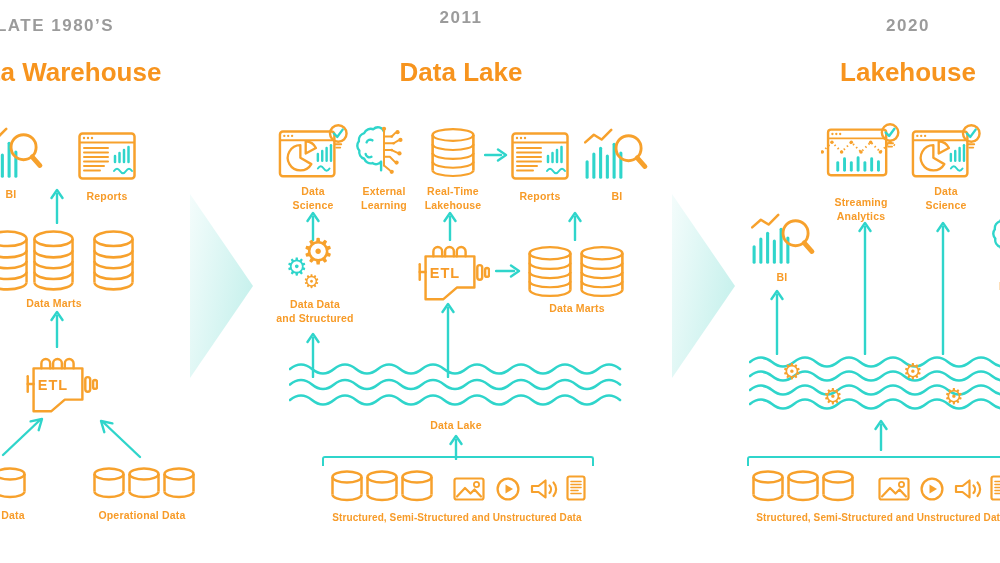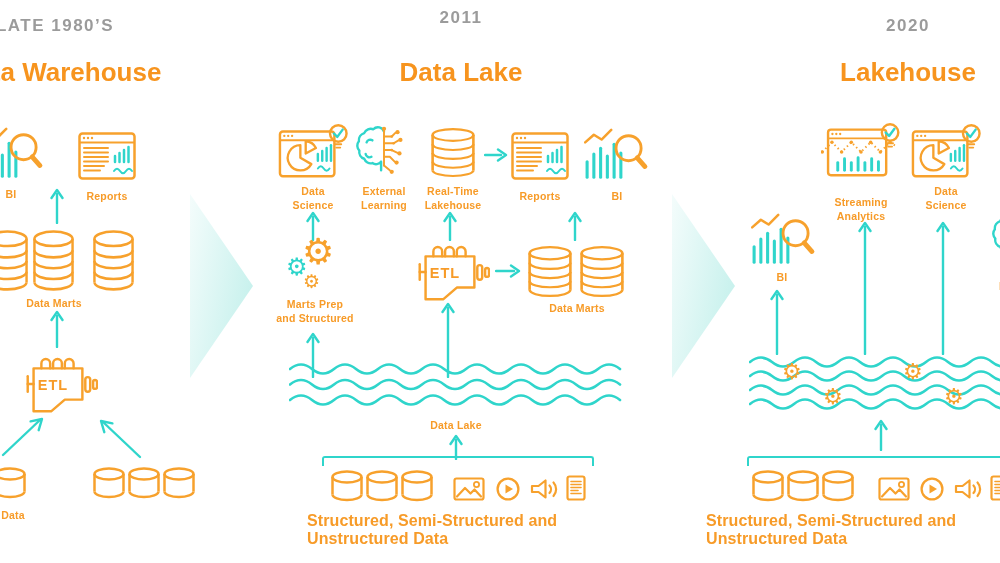--- a/index.html
+++ b/index.html
@@ -2,21 +2,21 @@
 <html><head>
 <meta charset="utf-8">
 <style>
   html,body{margin:0;padding:0;background:#fff;}
   #stage{position:relative;width:1000px;height:563px;overflow:hidden;background:#fff;
          font-family:"Liberation Sans",sans-serif;}
   .abs{position:absolute;}
   .era{font-weight:bold;font-size:17px;letter-spacing:1.5px;color:#9B9B9B;text-align:center;}
   .title{font-weight:bold;font-size:26px;color:#F7941E;text-align:center;}
   .lbl{font-weight:bold;font-size:10.5px;line-height:1.35;color:#F79B28;text-align:center;letter-spacing:.2px;}
-  .srclbl{font-weight:bold;font-size:16px;color:#F79B28;letter-spacing:.1px;}
+  .srclbl{font-weight:bold;font-size:10px;color:#F79B28;text-align:center;letter-spacing:.1px;}
   .etltxt{font-weight:bold;font-size:14.5px;color:#F79B28;text-align:center;letter-spacing:1px;}
   .icon{display:block;}
   .icon svg{display:block;width:100%;height:100%;}
   .chev{width:63px;height:184px;background:linear-gradient(100deg,rgba(223,247,245,.35),#BFEFEA);
         -webkit-clip-path:polygon(0 0,100% 50%,0 100%);clip-path:polygon(0 0,100% 50%,0 100%);}
   .bracket{border:2.5px solid #2FD5CB;border-bottom:none;border-radius:3px 3px 0 0;height:8px;}
   .gear{font-family:"DejaVu Sans",sans-serif;line-height:1;display:block;}
   .g-or{color:#F7A12C;} .g-tl{color:#2FD5CB;}
 </style>
 </head>
@@ -189,20 +189,21 @@
     <span class="abs icon" style="left:162px;top:467px;width:34px;height:32px;">
         <svg viewBox="0 0 34 32" fill="none" xmlns="http://www.w3.org/2000/svg">
           <g stroke="#F7A12C" stroke-width="2.5">
       <ellipse cx="17" cy="7" rx="14.5" ry="5.5"></ellipse>
       <path d="M2.5,7 V24.5"></path>
             <path d="M31.5,7 V24.5"></path>
       <path d="M2.5,24.5 a14.5,5.5 0 0 0 29,0"></path>
           </g>
         </svg>
       </span>
+    <div class="abs lbl" style="left:42px;top:508px;width:200px;">Operational Data</div>
   </div>
 
   <div class="abs chev" style="left:190px;top:194px;"></div>
 
   <div class="abs" style="inset:0;">
     <div class="abs era" style="left:261px;top:8px;width:400px;">2011</div>
     <div class="abs title" style="left:261px;top:57px;width:400px;">Data Lake</div>
 
     <span class="abs icon" style="left:278px;top:120px;width:70px;height:62px;">
         <svg viewBox="0 0 72 62" fill="none" xmlns="http://www.w3.org/2000/svg">
@@ -345,21 +346,21 @@
      <polyline points="1.5,10 7,2 12.5,10" stroke="#2FD5CB" stroke-width="2.4" fill="none" stroke-linecap="round" stroke-linejoin="round"></polyline>
         </svg>
       </span>
 
     <div class="abs" style="left:286px;top:238px;width:56px;height:58px;">
       <span class="abs gear g-or" style="left:16px;top:-4px;font-size:36px;">⚙</span>
       <span class="abs gear g-tl" style="left:0px;top:17px;font-size:24px;">⚙</span>
       <span class="abs gear g-or" style="left:17px;top:34px;font-size:19px;">⚙</span>
     </div>
     <div class="abs lbl" style="left:265px;top:297px;width:100px;">
-      <span>Marts Prep</span><br>
+      <span>Data Data</span><br>
       <span>and Structured</span>
     </div>
 
     <span class="abs icon" style="left:408px;top:240px;width:82px;height:62px;">
         <svg viewBox="0 0 84 62" fill="none" xmlns="http://www.w3.org/2000/svg">
           <g stroke="#F7A12C" stroke-width="2.5" stroke-linejoin="round" stroke-linecap="round">
       <path d="M18,16 H68 V48 H50 L36,60 H18 Z"></path>
       <path d="M26,16 v-5 a4.5,4.5 0 0 1 9,0 v5"></path>
             <path d="M38,16 v-5 a4.5,4.5 0 0 1 9,0 v5"></path>
       <path d="M50,16 v-5 a4.5,4.5 0 0 1 9,0 v5"></path>

